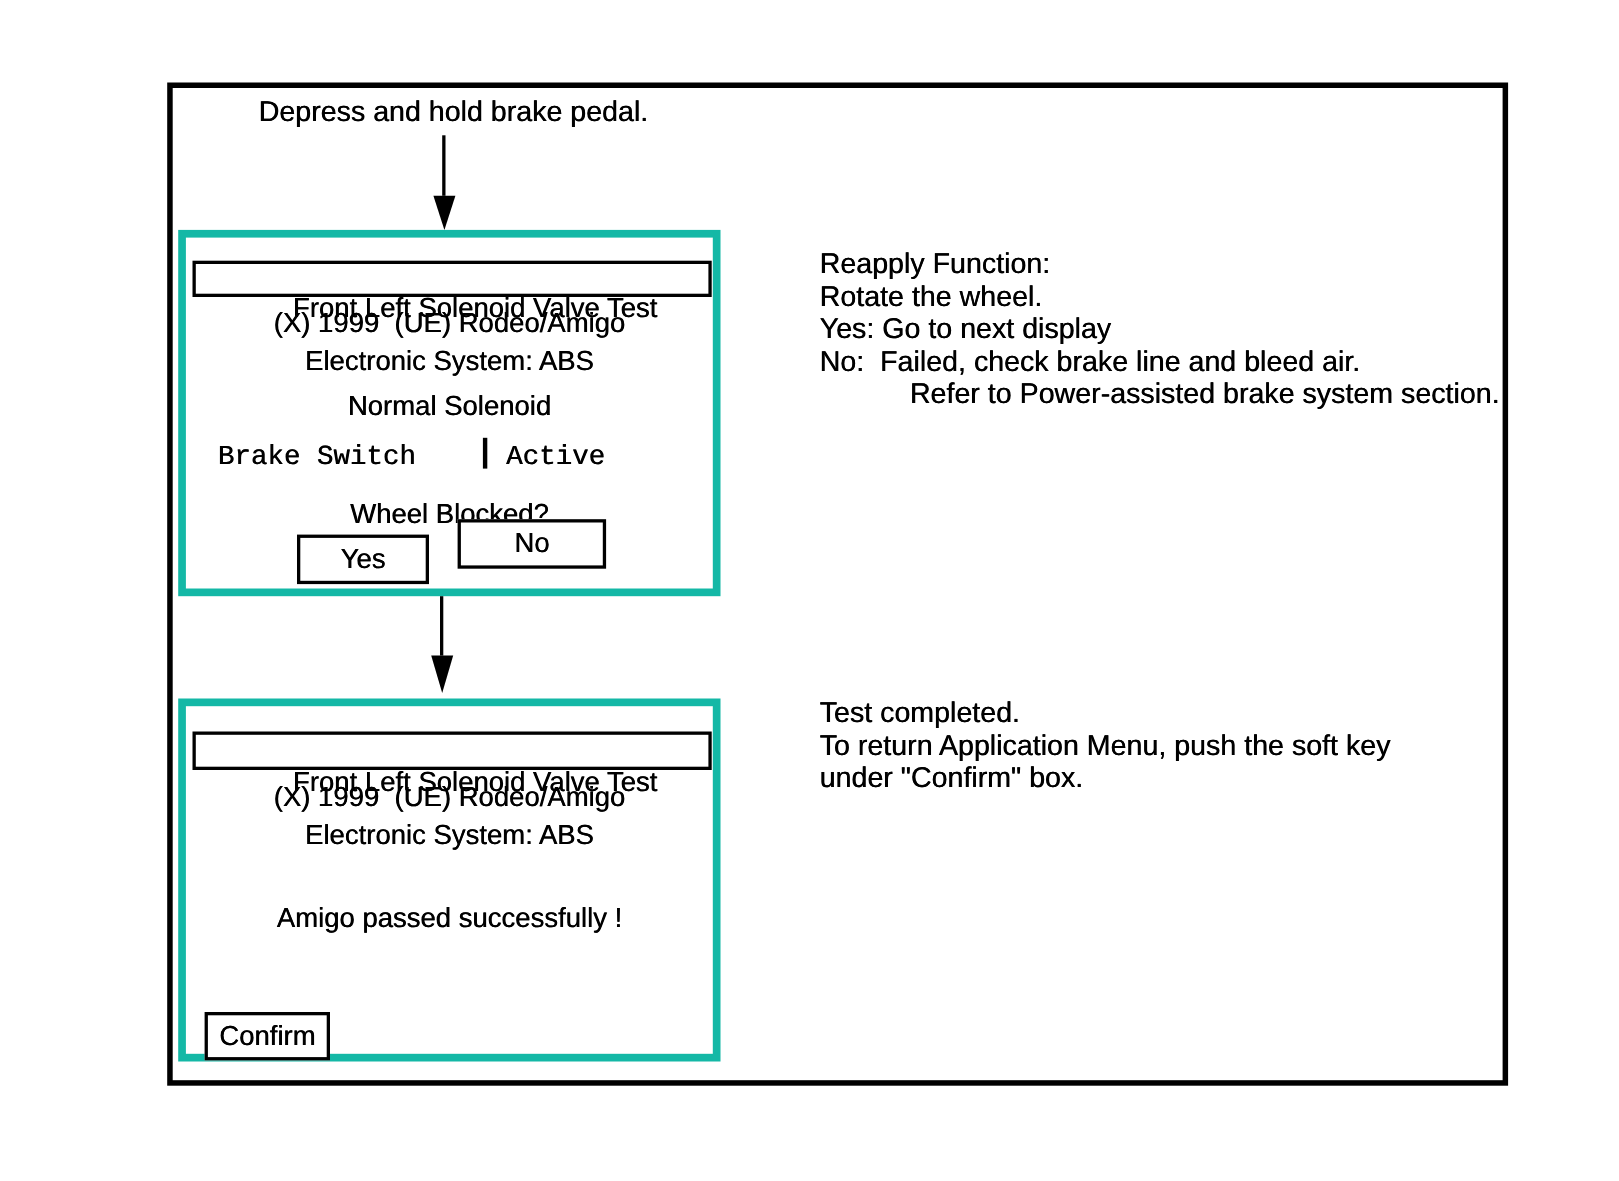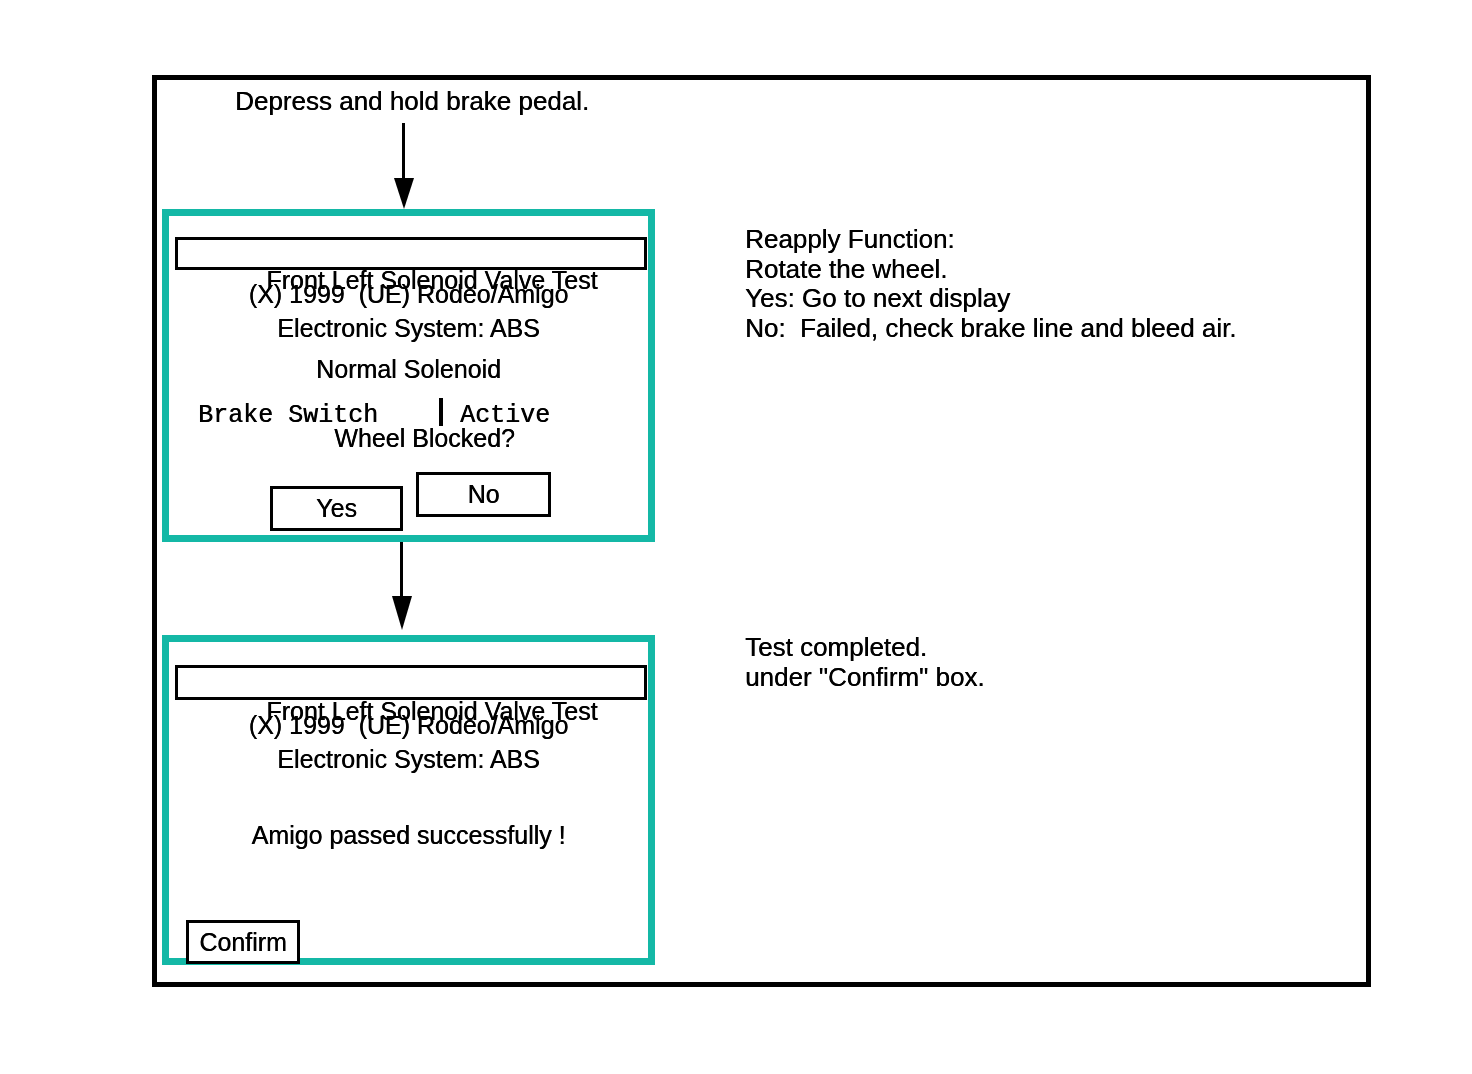--- a/index.html
+++ b/index.html
@@ -124,44 +124,46 @@
   <div class="screen-inner">
     <div class="screen-title-box" style="top:21px; height:33px; line-height:27px;">
       <span>Front Left Solenoid Valve Test</span>
     </div>
     <div class="screen-line" style="top:64px;">(X) 1999  (UE) Rodeo/Amigo</div>
     <div class="screen-line" style="top:98px;">Electronic System: ABS</div>
     <div class="screen-line" style="top:139px;">Normal Solenoid</div>
     <div class="screen-text-left" style="left:29px; top:185px;">Brake Switch</div>
     <div class="value-divider" style="left:270px; top:182px;"></div>
     <div class="screen-text-left" style="left:291px; top:185px;">Active</div>
-    <div class="screen-line" style="top:208px;margin-left:16px;">Wheel Blocked?</div>
-    <button class="soft-key" style="left:101px; top:270px; width:133px; height:45px;">Yes</button>
+    <div class="screen-line" style="top:237px;">Wheel Blocked?</div>
+    <button class="soft-key" style="left:101px; top:270px; width:120px; height:45px;">Yes</button>
     <button class="soft-key" style="left:247px; top:256px; width:135px; height:45px;">No</button>
   </div>
 </div>
 
 <div class="abs note-block" style="left:745px; top:205px;margin-top:20px;">
   <div class="note-line">Reapply Function:</div>
   <div class="note-line">Rotate the wheel.</div>
   <div class="note-line">Yes: Go to next display</div>
   <div class="note-line">No:  Failed, check brake line and bleed air.</div>
+  <div class="note-line indent">Refer to Power-assisted brake system section.</div>
 </div>
 
 <div class="abs arrow-line" style="left:400px; top:542px; height:54px;"></div>
 <div class="abs arrow-head" style="left:392px; top:596px; border-top:34px solid #000;"></div>
 
 <div class="abs screen" style="top:635px; height:330px;">
   <div class="screen-inner">
     <div class="screen-title-box" style="top:23px; height:35px; line-height:29px;">
       <span>Front Left Solenoid Valve Test</span>
     </div>
     <div class="screen-line" style="top:69px;">(X) 1999  (UE) Rodeo/Amigo</div>
     <div class="screen-line" style="top:103px;">Electronic System: ABS</div>
     <div class="screen-line" style="top:179px;">Amigo passed successfully !</div>
     <button class="soft-key" style="left:17px; top:278px; width:114px; height:44px;">Confirm</button>
   </div>
 </div>
 
 <div class="abs note-block" style="left:745px; top:633px;">
   <div class="note-line">Test completed.</div>
+  <div class="note-line">To return Application Menu, push the soft key</div>
   <div class="note-line">under "Confirm" box.</div>
 </div>
 
 </body></html>

